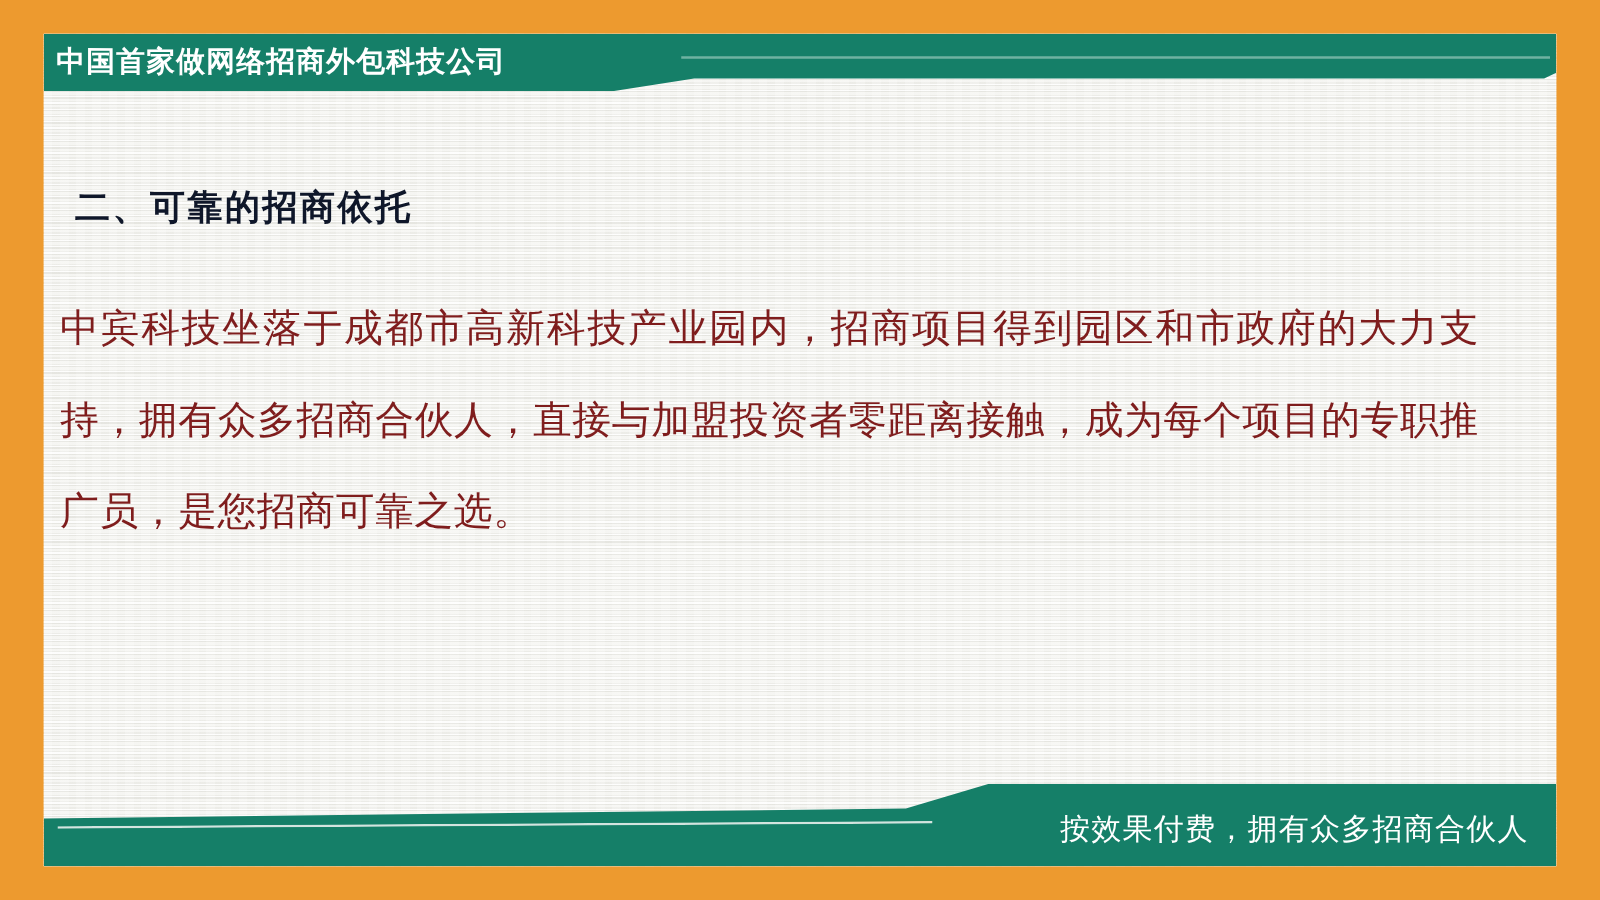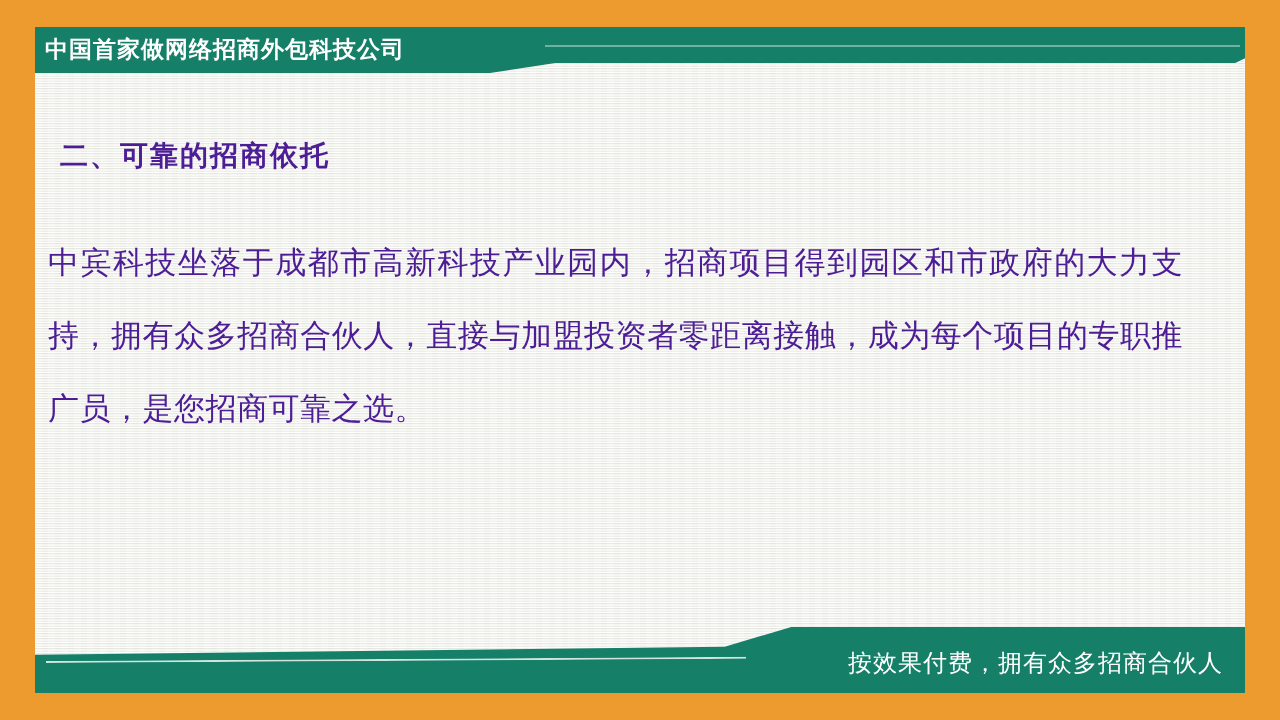--- a/index.html
+++ b/index.html
@@ -84,38 +84,38 @@
     width: 695px;
     height: 2px;
     background: #7FBBAC;
     opacity: .85;
   }
 
   
   #section-heading {
     position: absolute;
     left: 60px;
-    top: 137px;
+    top: 147px;
     font-size: 28px;
     font-weight: bold;
-    color: #4c1d95;
+    color: #0f172a;
     letter-spacing: 2px;
     white-space: nowrap;
   }
 
   
   #body-paragraph {
     position: absolute;
     left: 48px;
     top: 226px;
     width: 1135px;
     font-family: "Liberation Serif", "DejaVu Serif", serif;
     font-size: 31px;
     line-height: 73px;
-    color: #4c1d95;
+    color: #7f1d1d;
     text-align: justify;
     text-justify: inter-ideograph;
     letter-spacing: 0.5px;
   }
 
   
   #bottom-band {
     position: absolute;
     left: 35px;
     top: 627px;

